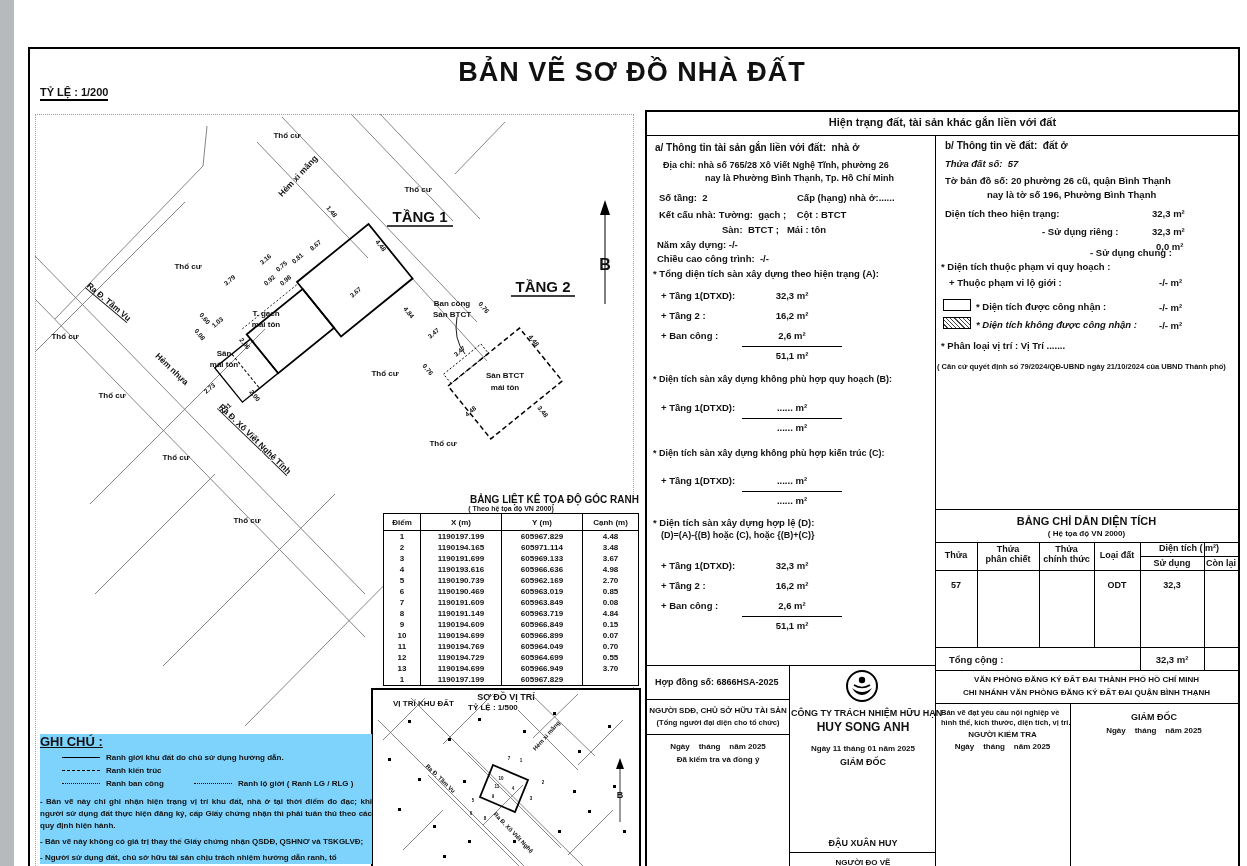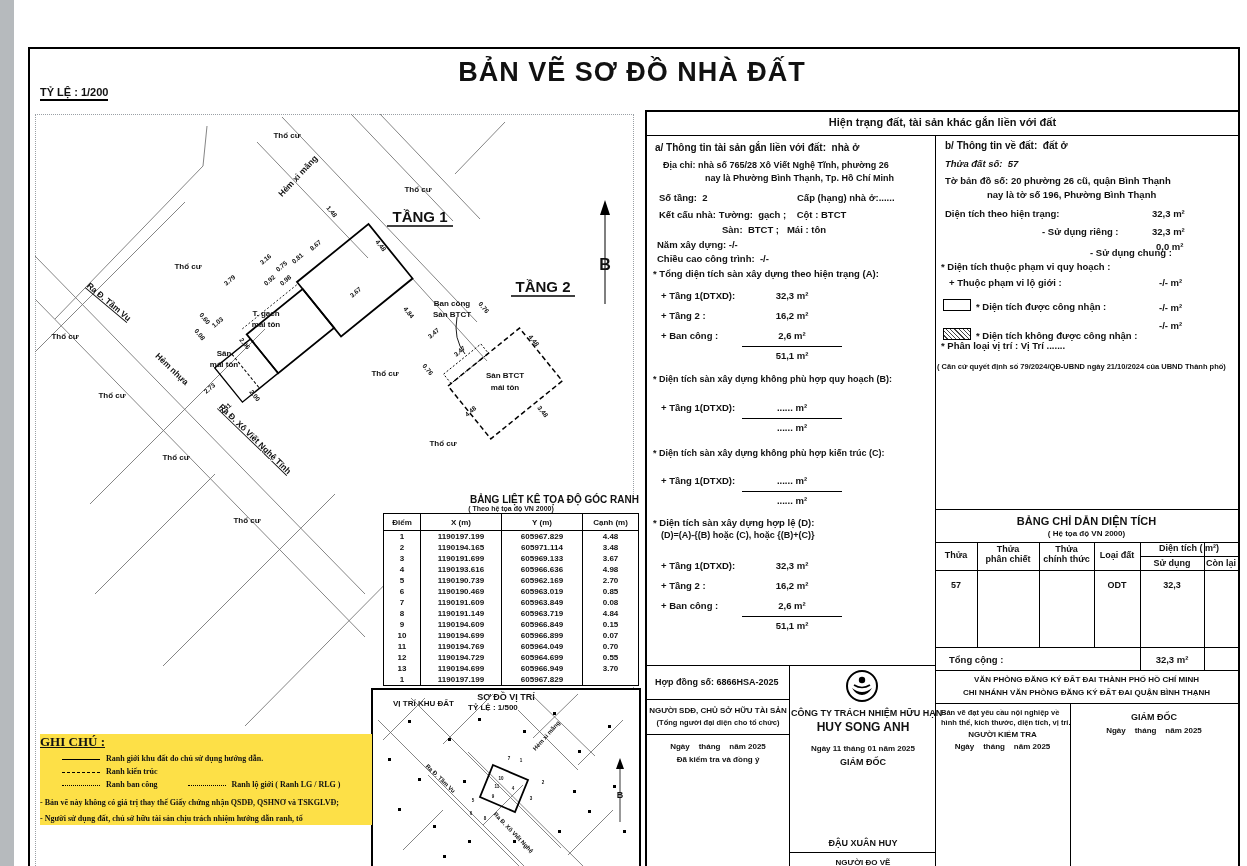--- a/index.html
+++ b/index.html
@@ -18,21 +18,21 @@
   .coord-sub{text-align:center;font-size:7px;font-weight:bold;margin-bottom:1px;}
   table.coord{border-collapse:collapse;width:100%;}
   table.coord th,table.coord td{border:1px solid #000;font-size:8px;font-weight:bold;text-align:center;padding:0;}
   table.coord th{height:16px;}
   table.coord td{border-top:none;border-bottom:none;height:11px;}
   table.coord tr:last-child td{border-bottom:1px solid #000;}
   .locmap{left:371px;top:688px;width:266px;height:180px;border:2px solid #000;background:#fff;overflow:hidden;}
   .locmap .t1{left:0;top:2px;width:266px;text-align:center;font-size:9px;font-weight:bold;}
   .locmap .t2{left:95px;top:13px;font-size:8px;font-weight:bold;}
   .locmap .t3{left:20px;top:9px;font-size:8px;font-weight:bold;}
-  .notes{left:40px;top:734px;width:332px;background:#fde047;font-weight:bold;font-family:Liberation Serif, serif;}
+  .notes{left:40px;top:734px;width:332px;background:#7dd3fc;font-weight:bold;}
   .notes-title{font-size:13px;font-weight:bold;text-decoration:underline;margin-bottom:4px;}
   .leg-row{position:relative;height:13px;font-size:8px;}
   .leg-line{display:inline-block;width:38px;vertical-align:middle;margin-right:6px;border-top:1.5px solid #000;}
   .leg-line.dashed{border-top:1.5px dashed #000;}
   .leg-line.dotted{border-top:1.5px dotted #000;}
   .note-p{font-size:8px;line-height:12px;margin-top:4px;text-align:justify;}
   .panel{left:645px;top:110px;width:591px;height:760px;border:2px solid #000;background:#fff;font-weight:bold;}
   .panel .hline{position:absolute;border-top:1.5px solid #000;}
   .panel .vline{position:absolute;border-left:1.5px solid #000;}
   .p-head{left:0;top:4px;width:591px;text-align:center;font-size:11px;}
@@ -334,20 +334,21 @@
     <div class="leg-row">
       <span style="margin-left:22px" class="leg-line"></span><span>Ranh giới khu đất do chủ sử dụng hướng dẫn.</span>
     </div>
     <div class="leg-row">
       <span style="margin-left:22px" class="leg-line dashed"></span><span>Ranh kiến trúc</span>
     </div>
     <div class="leg-row">
       <span style="margin-left:22px" class="leg-line dotted"></span><span>Ranh ban công</span>
       <span style="margin-left:28px" class="leg-line dotted"></span><span>Ranh lộ giới ( Ranh LG / RLG )</span>
     </div>
+    <div class="note-p">- Bản vẽ này chỉ ghi nhận hiện trạng vị trí khu đất, nhà ở tại thời điểm đo đạc; khi người sử dụng đất thực hiện đăng ký, cấp Giấy chứng nhận thì phải tuân thủ theo các quy định hiện hành.</div>
     <div class="note-p">- Bản vẽ này không có giá trị thay thế Giấy chứng nhận QSDĐ, QSHNƠ và TSKGLVĐ;</div>
     <div class="note-p">- Người sử dụng đất, chủ sở hữu tài sản chịu trách nhiệm hướng dẫn ranh, tổ</div>
   </div>
 
   <div class="abs panel">
     <div class="abs p-head">Hiện trạng đất, tài sản khác gắn liền với đất</div>
     <div class="hline" style="left:0;top:23px;width:591px;"></div>
     <div class="vline" style="left:288px;top:23px;height:737px;"></div>
 
     <div class="abs t10" style="left:8px;top:30px;">
@@ -449,21 +450,21 @@
     <div class="abs t95" style="left:505px;top:114px;">32,3 m²</div>
     <div class="abs t95" style="left:395px;top:135px;margin-left:48px;">- Sử dụng chung :</div>
     <div class="abs t95" style="left:509px;top:129px;">0,0 m²</div>
     <div class="abs t95" style="left:294px;top:149px;">* Diện tích thuộc phạm vi quy hoạch :</div>
     <div class="abs t95" style="left:302px;top:165px;">+ Thuộc phạm vi lộ giới :</div>
     <div class="abs t95" style="left:512px;top:165px;">-/- m²</div>
     <div class="abs t95" style="left:296px;top:187px;">
       <span class="box-white"></span><span>* Diện tích được công nhận :</span>
     </div>
     <div class="abs t95" style="left:512px;top:190px;">-/- m²</div>
-    <div class="abs t95" style="left:296px;top:216px;">
+    <div class="abs t95" style="left:296px;top:205px;font-style:italic;">
       <span class="box-hatch"></span><span>* Diện tích không được công nhận :</span>
     </div>
     <div class="abs t95" style="left:512px;top:208px;">-/- m²</div>
     <div class="abs t95" style="left:294px;top:228px;">* Phân loại vị trí :  Vị Trí .......</div>
     <div class="abs t75" style="left:290px;top:250px;">( Căn cứ quyết định số 79/2024/QĐ-UBND ngày 21/10/2024 của UBND Thành phố)</div>
 
     <div class="hline" style="left:288px;top:397px;width:303px;"></div>
     <div class="abs ctr" style="left:288px;top:403px;width:303px;font-size:11px;">BẢNG CHỈ DẪN DIỆN TÍCH</div>
     <div class="abs ctr t8" style="left:288px;top:417px;width:303px;">( Hệ tọa độ VN 2000)</div>
 

